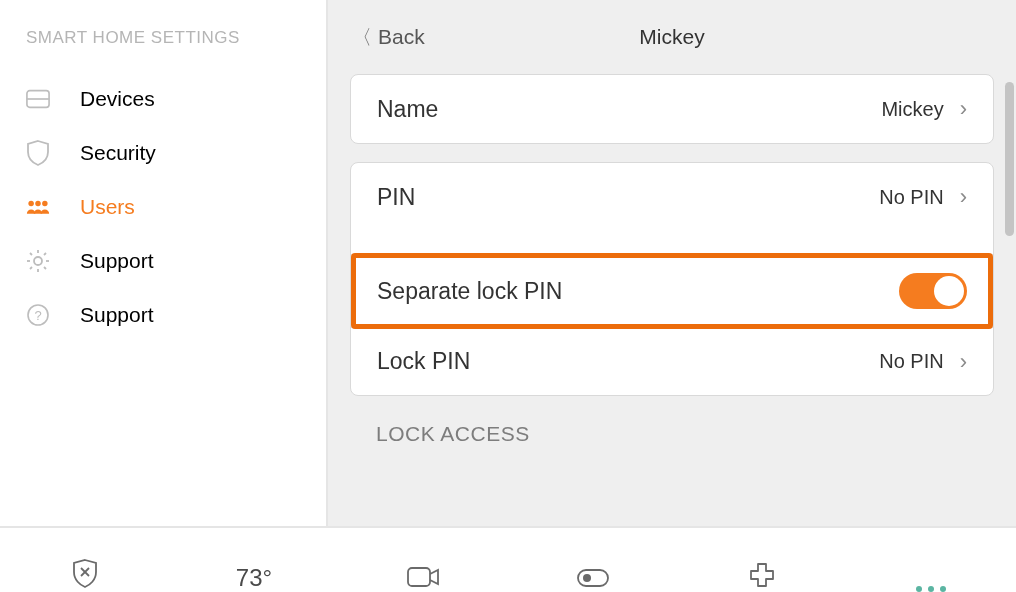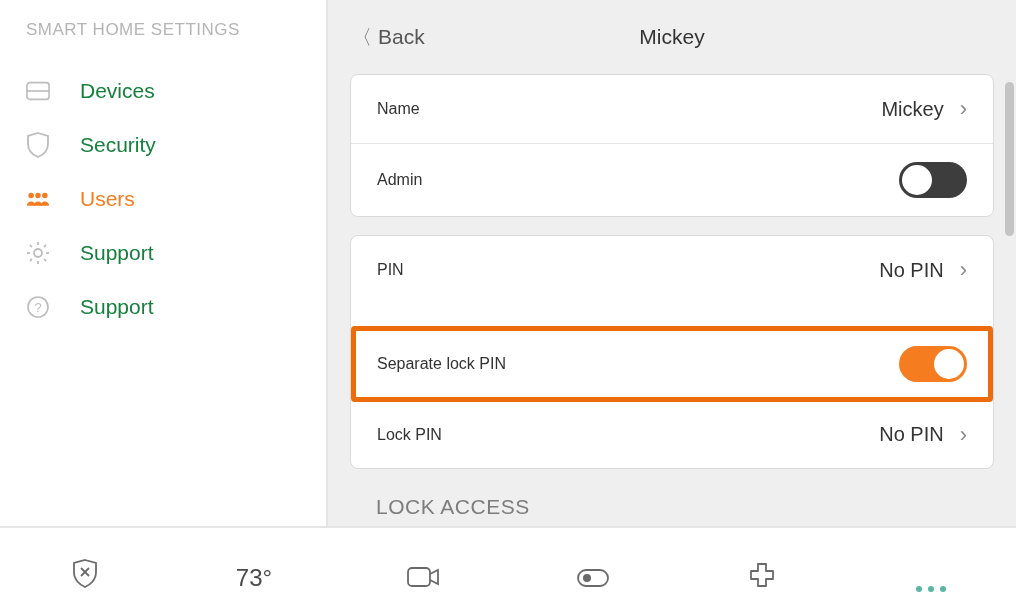--- a/index.html
+++ b/index.html
@@ -1,37 +1,37 @@
 <!DOCTYPE html>
 <html><head>
 <meta charset="utf-8">
 <style>
   * { box-sizing: border-box; margin: 0; padding: 0; font-family: -apple-system, "Helvetica Neue", Arial, sans-serif; }
   body { width: 1016px; height: 592px; overflow: hidden; background: #fff; color: #222; }
   .app { display: flex; flex-direction: column; width: 100%; height: 100%; }
   .main { display: flex; flex: 1; min-height: 0; }
-  .sidebar { width: 328px; border-right: 2px solid #e5e5e5; padding-top: 20px; }
+  .sidebar { width: 328px; border-right: 2px solid #e5e5e5; padding-top: 28px; }
   .sidebar-title { color: #b5b5b5; font-size: 17px; letter-spacing: 0.5px; padding: 0 26px 24px; }
-  .sidebar-item { display: flex; align-items: center; gap: 30px; padding: 15px 26px; cursor: pointer; font-size: 21px; color: #15803d; }
+  .sidebar-item { display: flex; align-items: center; gap: 30px; padding: 15px 26px; cursor: pointer; font-size: 21px; color: #000000; }
   .sidebar-item.active { color: #f57c1f; }
   .sidebar-icon { width: 24px; height: 24px; display: flex; align-items: center; justify-content: center; flex-shrink: 0; }
   .sidebar-icon svg { display: block; }
 
   .content { flex: 1; background: #efefef; position: relative; overflow: hidden; }
   .content-inner { height: 100%; overflow-y: auto; padding-bottom: 24px; }
 
   .header { display: flex; align-items: center; height: 74px; padding: 0 24px; position: relative; }
   .back-btn { display: flex; align-items: center; gap: 6px; color: #565656; font-size: 21px; cursor: pointer; }
   .back-btn .chev { font-size: 20px; color: #777; }
   .header-title { position: absolute; left: 50%; transform: translateX(-50%); font-size: 21px; color: #333; }
 
   .section { margin: 0 22px 18px; background: #fff; border: 1px solid #d9d9d9; border-radius: 8px; overflow: hidden; }
   .row { display: flex; align-items: center; justify-content: space-between; padding: 18px 26px; min-height: 68px; }
   .row + .row { border-top: 1px solid #e4e4e4; }
-  .row-label { font-size: 16px; color: #333; }
+  .row-label { font-size: 23px; color: #333; }
   .row-right { display: flex; align-items: center; gap: 16px; }
   .row-value { font-size: 20px; color: #333; }
   .chevron-right { color: #8b8b8b; font-size: 22px; line-height: 1; }
 
   .row.highlight { position: relative; margin-top: 23px; }
   .row.highlight::after { content: ""; position: absolute; inset: -2px 0; border: 5px solid #ec6c0b; border-radius: 4px; pointer-events: none; z-index: 5; }
 
   .toggle { width: 68px; height: 36px; border-radius: 18px; position: relative; cursor: pointer; }
   .toggle .knob { position: absolute; width: 30px; height: 30px; border-radius: 50%; background: #fff; top: 3px; }
   .toggle.off { background: #3d3d3d; }
@@ -134,28 +134,20 @@
         </div>
 
         <div class="section">
           <div class="row">
             <div class="row-label">Name</div>
             <div class="row-right">
               <div class="row-value">Mickey</div>
               <div class="chevron-right">›</div>
             </div>
           </div>
-          <div class="row">
-            <div class="row-label">Admin</div>
-            <div class="row-right">
-              <div class="toggle off">
-                  <div class="knob"></div>
-                </div>
-            </div>
-          </div>
         </div>
 
         <div class="section">
           <div class="row">
             <div class="row-label">PIN</div>
             <div class="row-right">
               <div class="row-value">No PIN</div>
               <div class="chevron-right">›</div>
             </div>
           </div>

